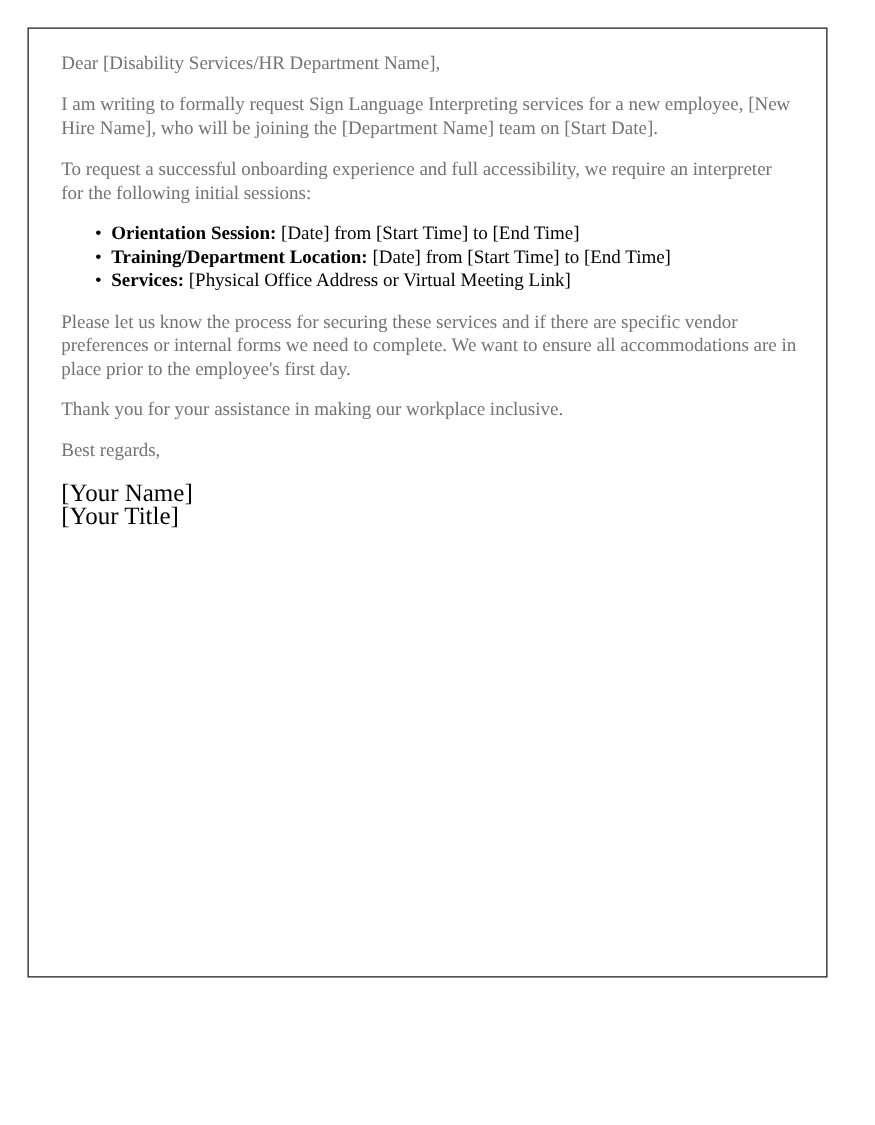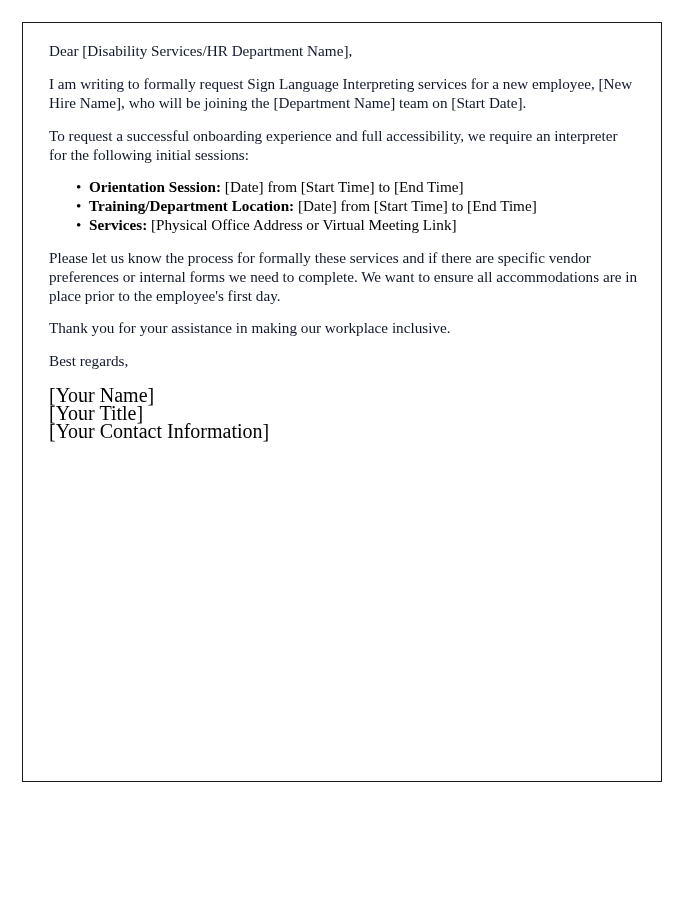--- a/index.html
+++ b/index.html
@@ -27,21 +27,21 @@
   }
   #letter-body {
     position: absolute;
     left: 26px;
     top: 18px;
     right: 22px;
   }
   .para {
     font-size: 15.2px;
     line-height: 19.2px;
-    color: #0f172a;
+    color: #737373;
     margin: 0 0 13px 0;
     text-align: left;
   }
   .para.salutation {
     margin-bottom: 14px;
   }
   .bullet-list {
     list-style: none;
     margin: 0 0 13px 0;
     padding: 0 0 0 27px;
@@ -95,26 +95,25 @@
         <span class="bullet-dot">•</span><span class="bullet-label">Orientation Session:</span><span class="bullet-text"> [Date] from [Start Time] to [End Time]</span>
       </li>
       <li>
         <span class="bullet-dot">•</span><span class="bullet-label">Training/Department Location:</span><span class="bullet-text"> [Date] from [Start Time] to [End Time]</span>
       </li>
       <li>
         <span class="bullet-dot">•</span><span class="bullet-label">Services:</span><span class="bullet-text"> [Physical Office Address or Virtual Meeting Link]</span>
       </li>
     </ul>
 
-    <p class="para">Please let us know the process for formally these services and if there are specific vendor preferences or internal forms we need to complete. We want to ensure all accommodations are in place prior to the employee's first day.</p>
+    <p class="para">Please let us know the process for securing these services and if there are specific vendor preferences or internal forms we need to complete. We want to ensure all accommodations are in place prior to the employee's first day.</p>
 
     <p class="para thanks">Thank you for your assistance in making our workplace inclusive.</p>
 
     <p class="para closing">Best regards,</p>
 
     <div class="signature-block">
       <p class="sig-line">[Your Name]</p>
       <p class="sig-line">[Your Title]</p>
-      <p class="sig-line">[Your Contact Information]</p>
     </div>
 
   </div>
 </div>
 
 </body></html>

